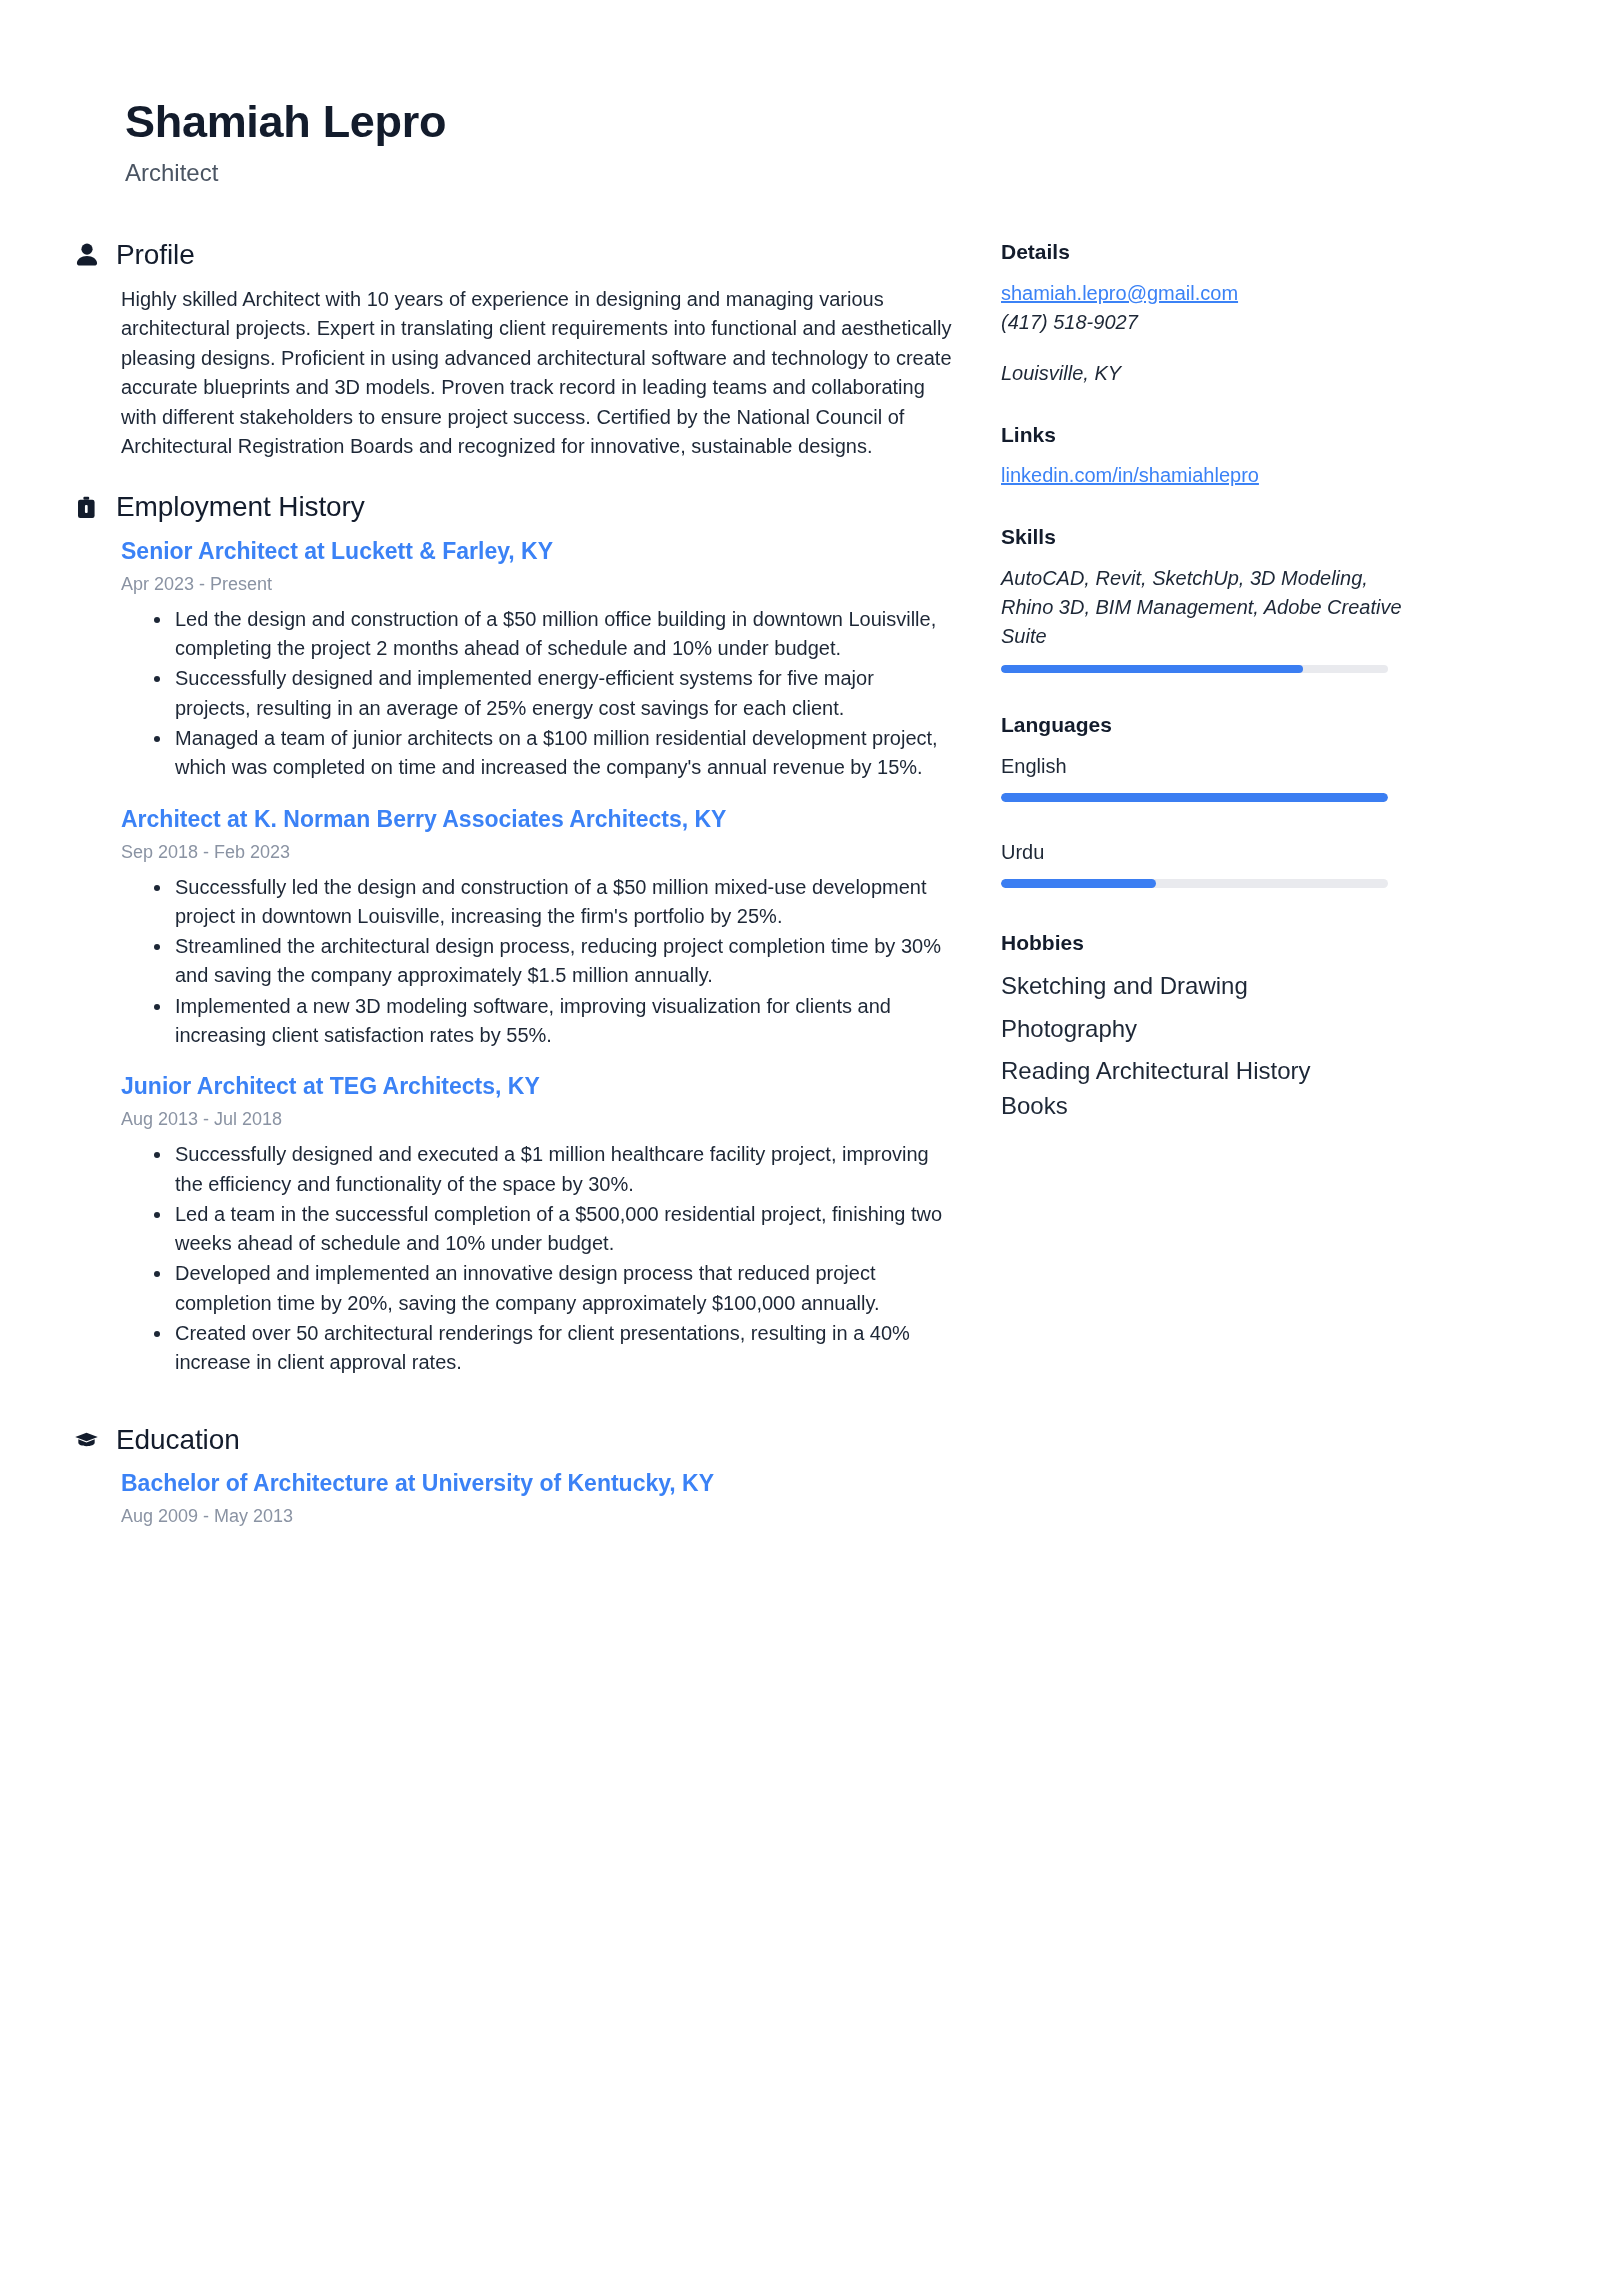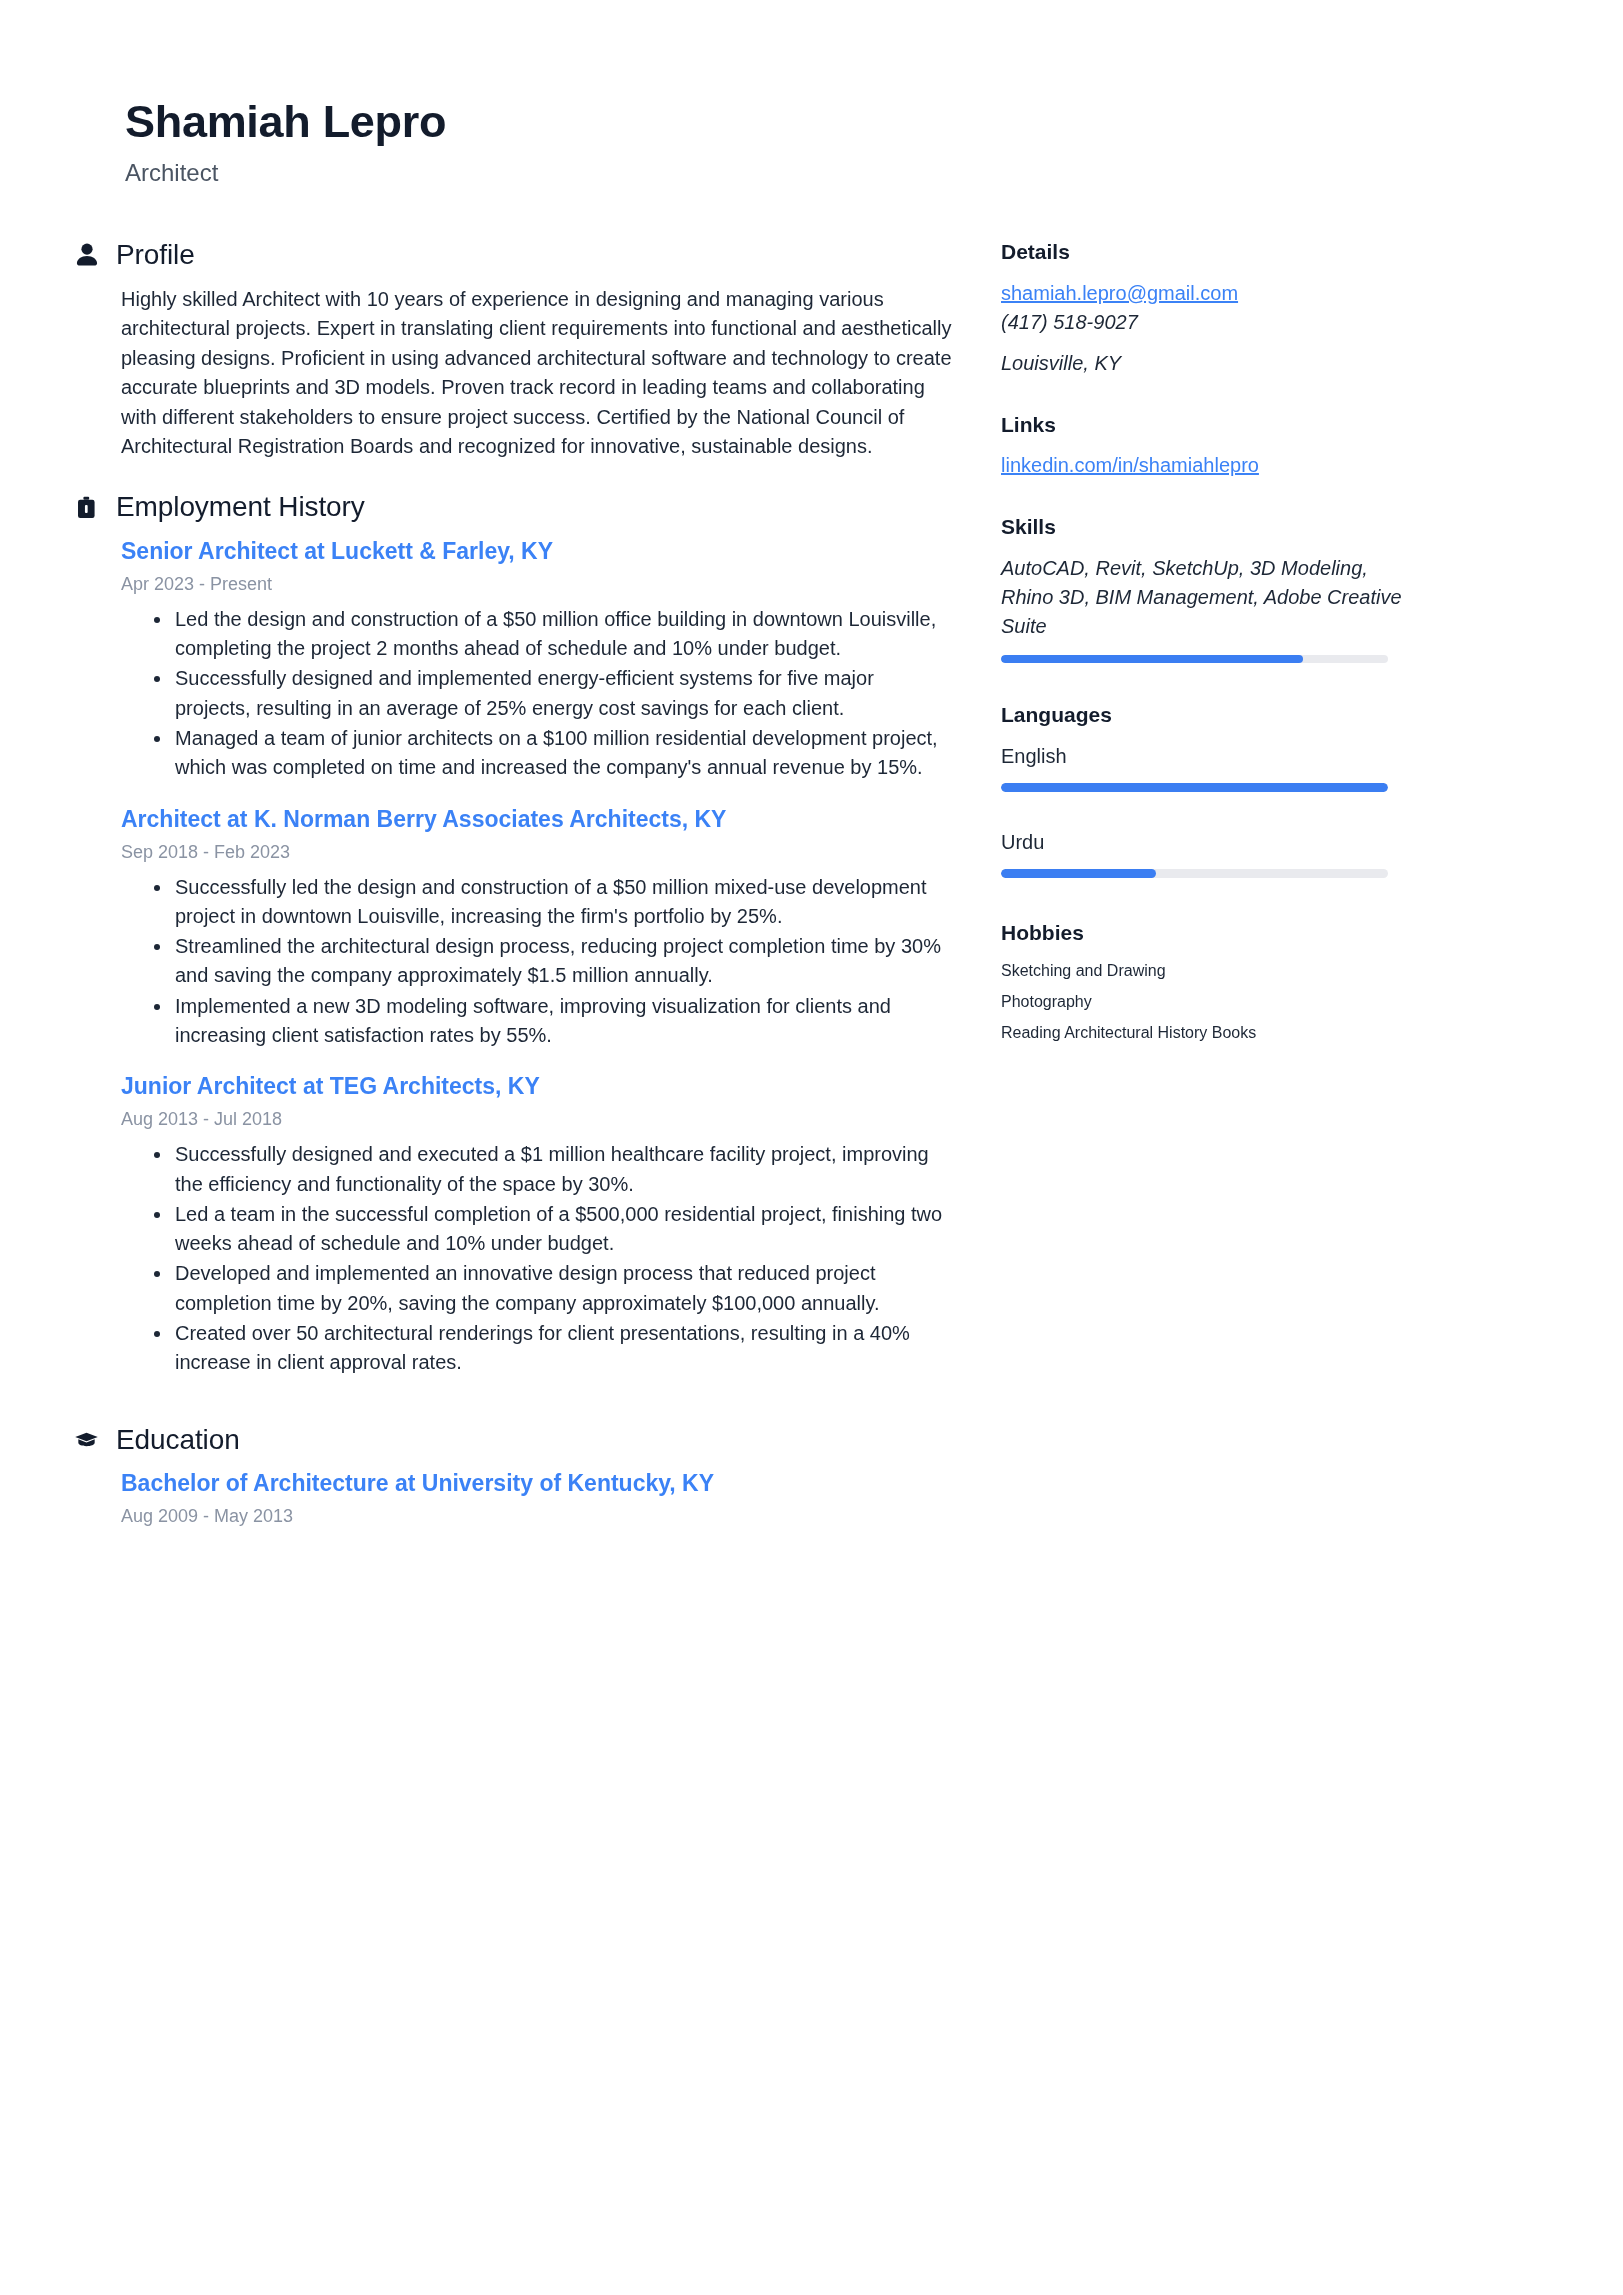--- a/index.html
+++ b/index.html
@@ -142,21 +142,21 @@
     color: #131c2c;
     margin-bottom: 14.4px;
     line-height: 1.2;
   }
   .side-text {
     font-size: 20px;
     line-height: 1.45;
     color: #1d2736;
     font-style: italic;
   }
-  .side-text + .side-text { margin-top: 12px; }
+  .side-text + .side-text { margin-top: 22px; }
   a.side-link {
     font-size: 20px;
     line-height: 1.45;
     color: #3b82f6;
     text-decoration: underline;
     display: inline-block;
     word-break: break-all;
   }
   .bar-track {
     width: 387px;
@@ -172,21 +172,21 @@
     background: #3b7ef2;
   }
   .lang-item { margin-top: 3.4px; }
   .lang-item:first-of-type { margin-top: 0; }
   .lang-name {
     font-size: 20px;
     color: #1d2736;
     line-height: 1.4;
   }
   .lang-item + .lang-item { margin-top: 36px; }
-  .hobby { font-size: 16px; line-height: 1.45; color: #1d2736; }
+  .hobby { font-size: 24px; line-height: 1.45; color: #1d2736; }
   .hobby + .hobby { margin-top: 7.6px; }
   .skills-group .side-text { max-width: 423px; }
 </style>
 </head>
 <body>
 
 <div class="page">
 
   <div class="header">
     <div class="name">Shamiah Lepro</div>

